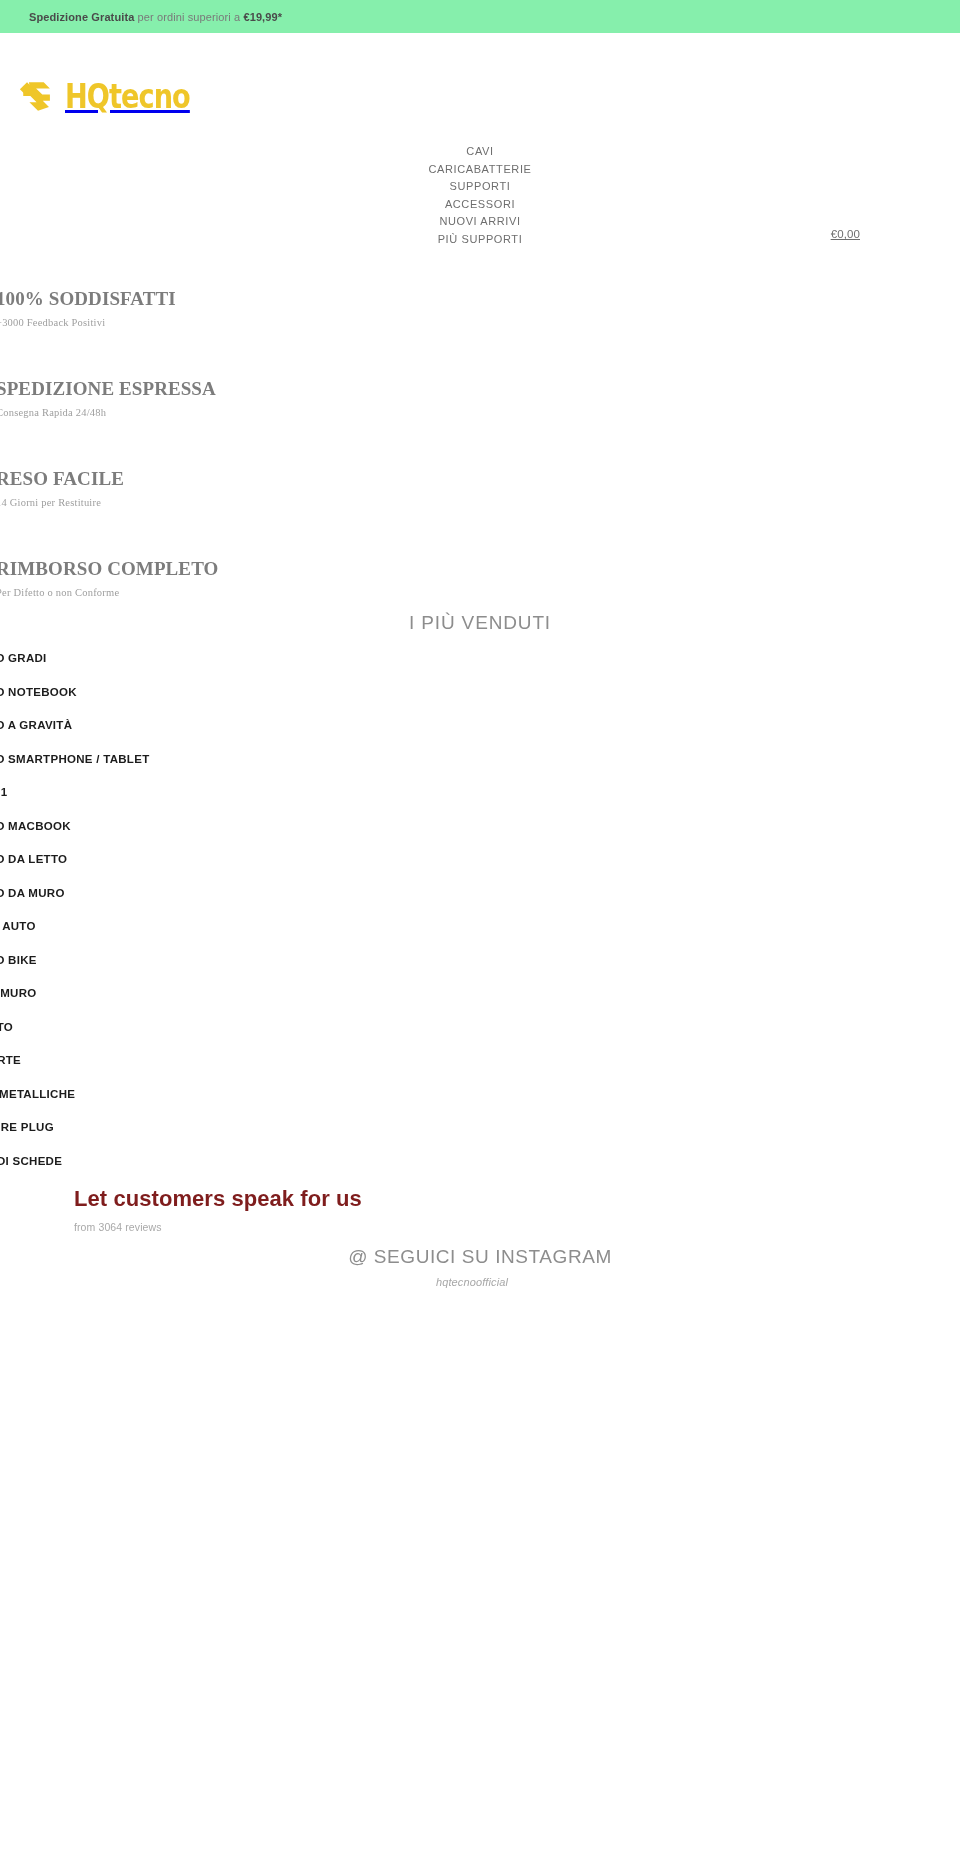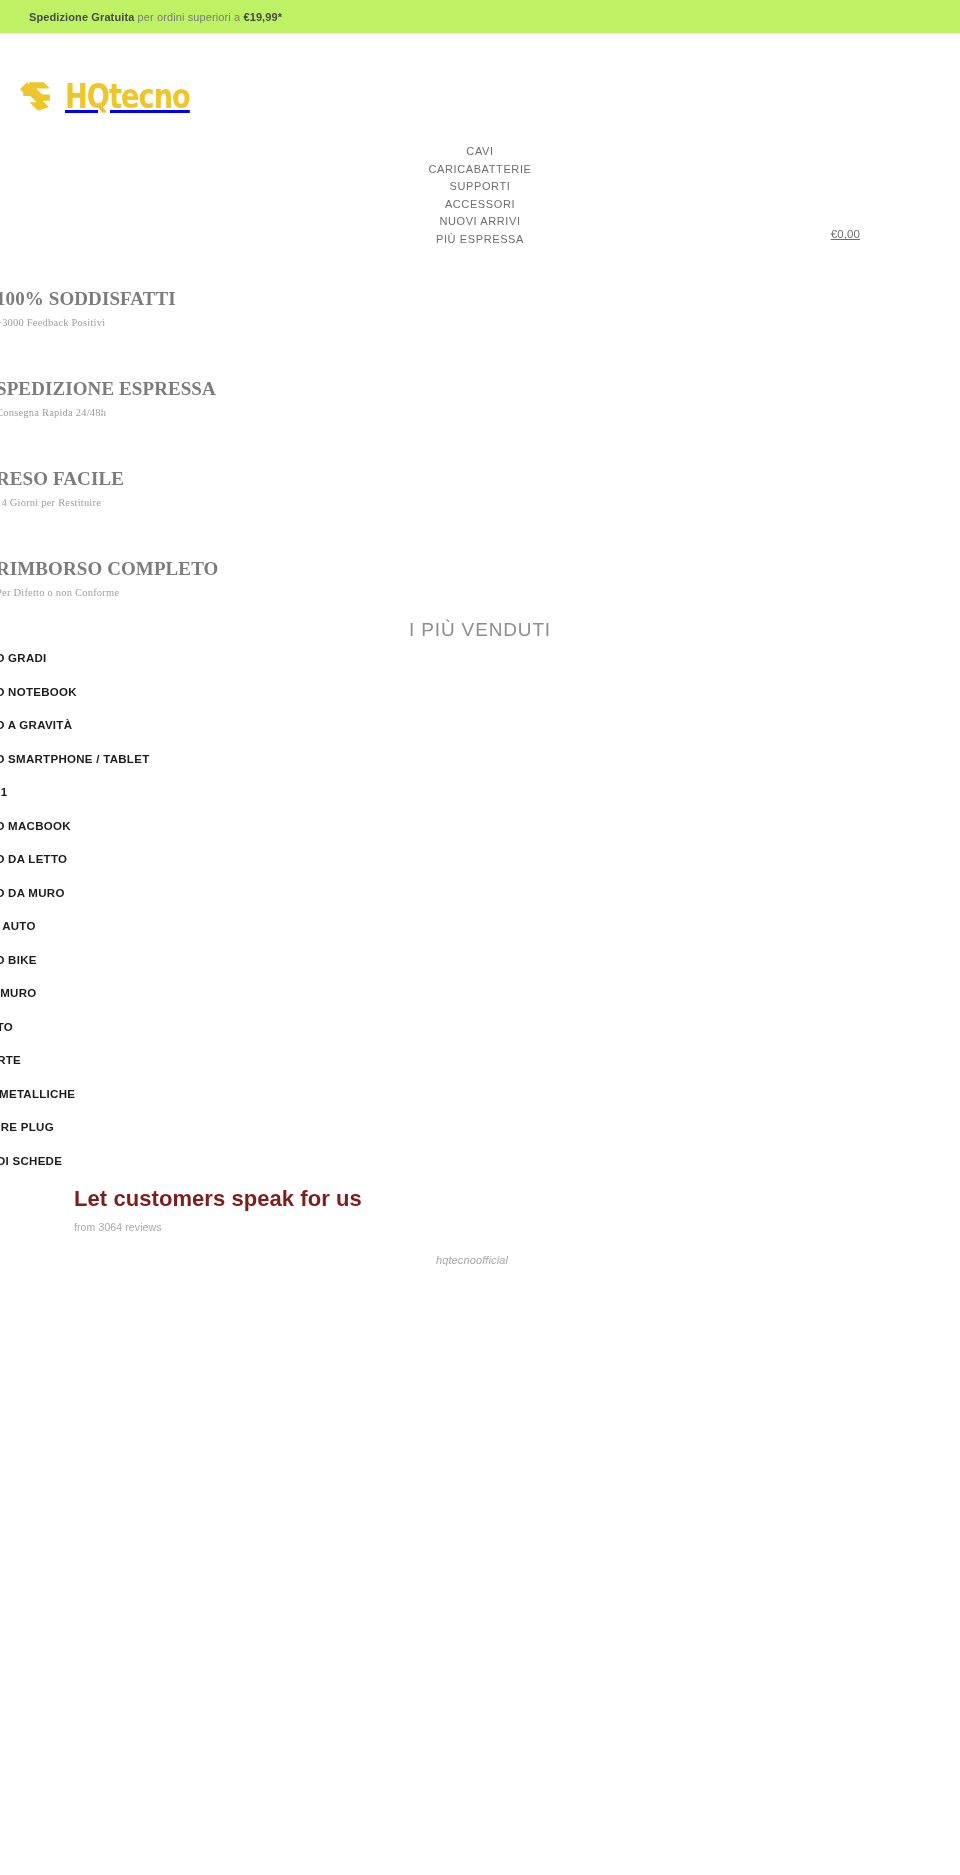--- a/index.html
+++ b/index.html
@@ -17,21 +17,21 @@
     color: #555555;
     -webkit-font-smoothing: antialiased;
   }
 
   
   .announce-bar {
     width: 100%;
     height: 33px;
     display: flex;
     align-items: center;
-    background: #bef264;
+    background: #86efac;
   }
   .announce-text {
     padding-left: 29px;
     font-size: 11px;
     letter-spacing: 0.01em;
     color: #7a7a7a;
     white-space: nowrap;
   }
   .announce-text .strong {
     font-weight: bold;
@@ -146,21 +146,21 @@
     position: absolute;
     left: 0;
     right: 0;
     top: 612px;
     text-align: center;
   }
   .bestsellers-title {
     font-size: 19px;
     letter-spacing: 0.045em;
     color: #8d8d8d;
-    margin: 7px;
+    margin: 0;
     font-weight: normal;
   }
   .bestsellers-sub {
     font-size: 11px;
     font-style: italic;
     color: #a7a7a7;
     margin: 7px 0 0 0;
     letter-spacing: 0.01em;
   }
 
@@ -249,21 +249,21 @@
     </svg>
     <span class="logo-word">HQtecno</span>
   </a>
 
   <nav class="main-nav">
     <a class="nav-item" href="#">CAVI</a>
     <a class="nav-item" href="#">CARICABATTERIE</a>
     <a class="nav-item" href="#">SUPPORTI</a>
     <a class="nav-item" href="#">ACCESSORI</a>
     <a class="nav-item" href="#">NUOVI ARRIVI</a>
-    <a class="nav-item" href="#">PIÙ ESPRESSA</a>
+    <a class="nav-item" href="#">PIÙ SUPPORTI</a>
   </nav>
 
 </header>
 
 <div class="cart-area">
   <a class="cart-total" href="#">€0,00</a>
 </div>
 
 <section class="benefits">
 
@@ -343,14 +343,15 @@
       <span class="category-label">LETTORE DI SCHEDE</span>
     </div>
 </nav>
 
 <section class="reviews-block">
   <h2 class="reviews-title">Let customers speak for us</h2>
   <p class="reviews-sub">from 3064 reviews</p>
 </section>
 
 <section class="instagram-block">
+  <h2 class="instagram-title">@ SEGUICI SU INSTAGRAM</h2>
   <p class="instagram-handle">hqtecnoofficial</p>
 </section>
 
 </body></html>

